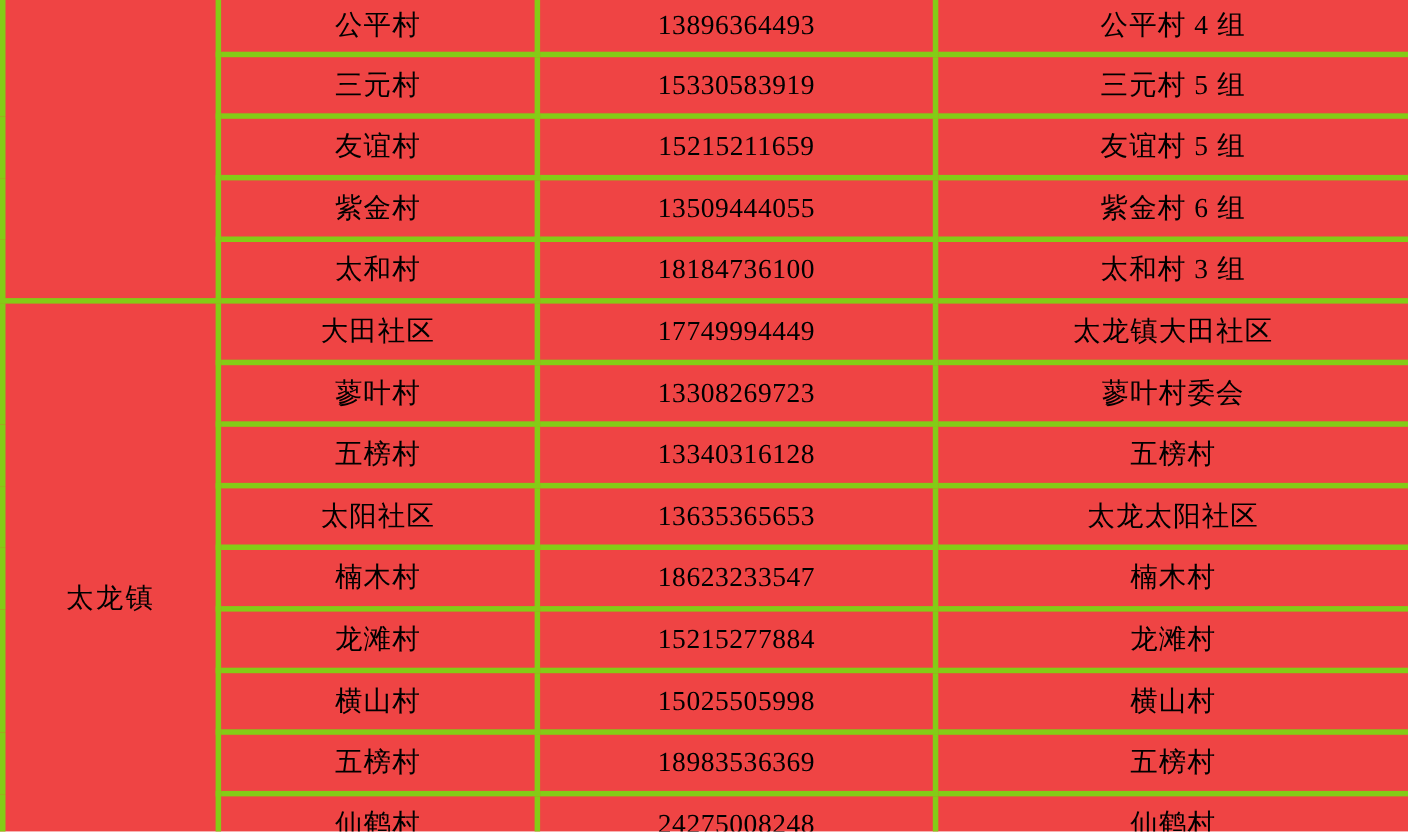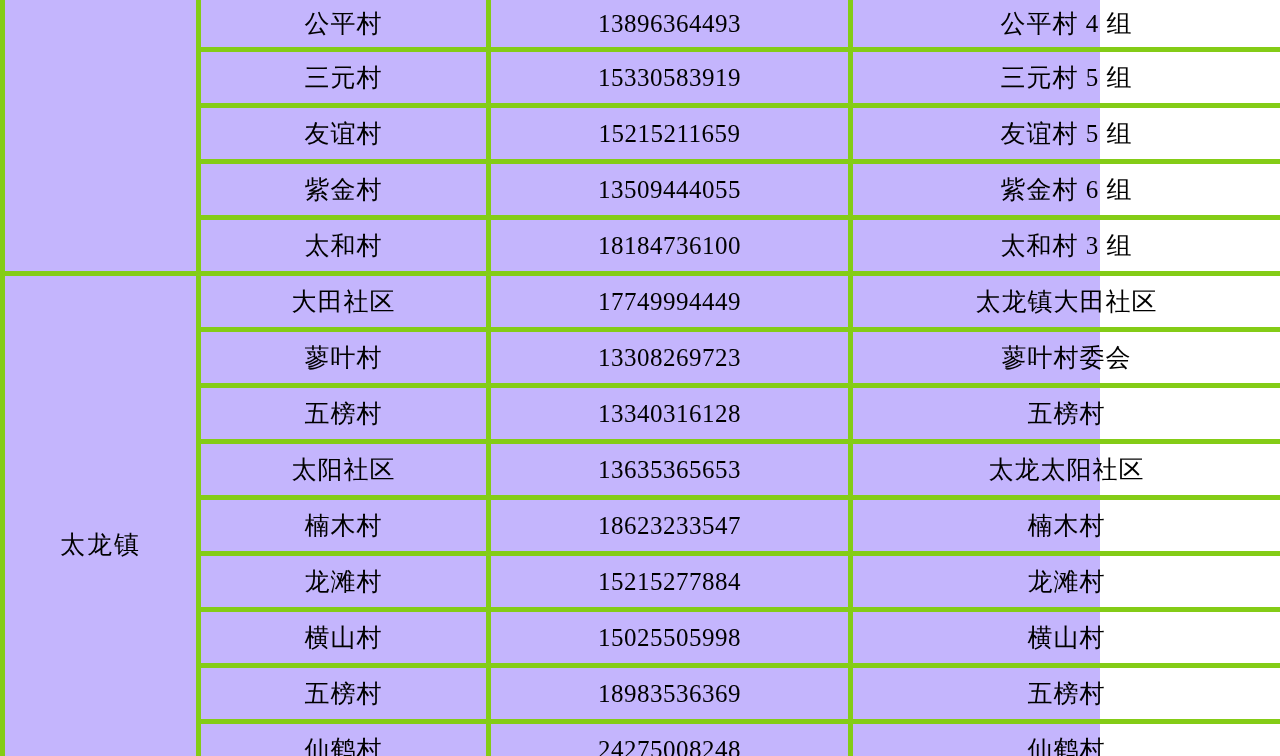--- a/index.html
+++ b/index.html
@@ -9,23 +9,23 @@
   }
   body {
     width: 1280px;
     height: 756px;
     font-family: "Liberation Serif", "DejaVu Serif", serif;
     color: #000000;
     overflow: hidden;
   }
   .page {
     position: relative;
-    width: 1100px;
+    width: 1280px;
     height: 756px;
-    background: #c4b5fd;
+    background: #ef4444;
   }
   table.contact-table {
     border-collapse: collapse;
     table-layout: fixed;
     width: 1280px;
     margin: 0;
     padding: 0;
   }
   table.contact-table td {
     border: 5px solid #84cc16;

